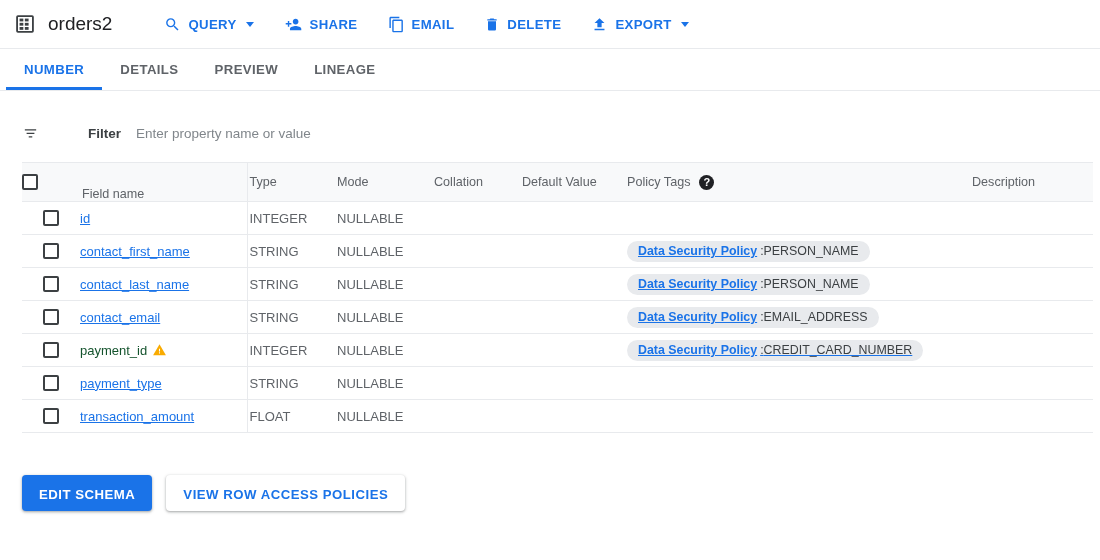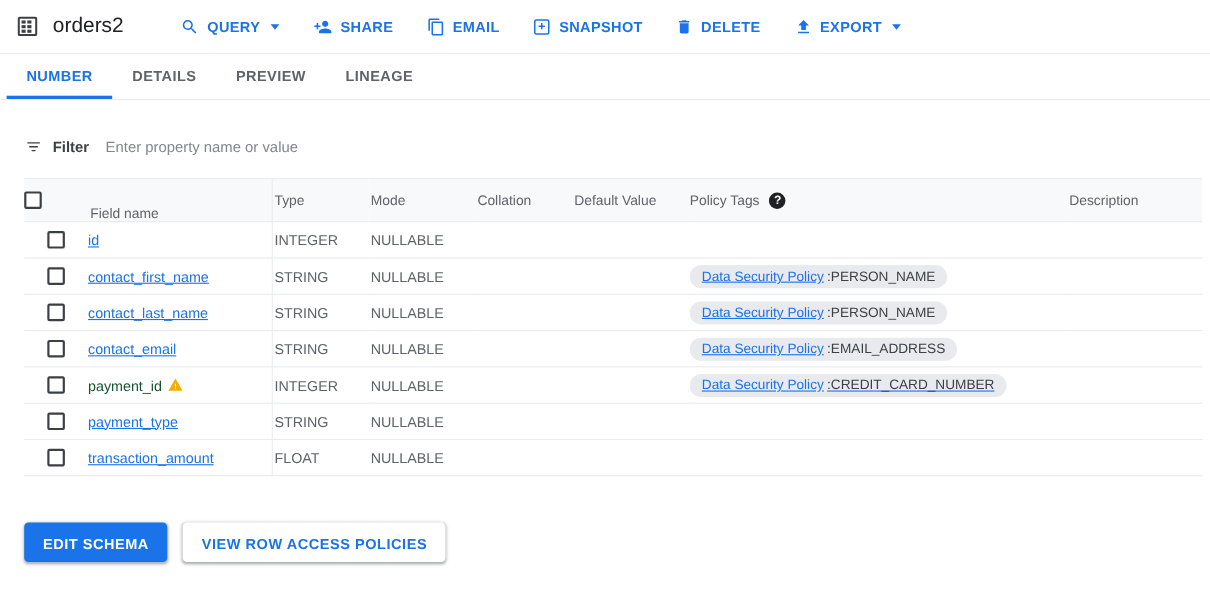--- a/index.html
+++ b/index.html
@@ -98,20 +98,21 @@
     align-items: center;
     height: 34px;
     margin: 25px 0 0 22px;
     gap: 9px;
   }
   .filter-icon { display: flex; align-items: center; }
   .filter-label {
     font-size: 13.5px;
     font-weight: 700;
     color: #3c4043;
+    margin-left: 40px;
   }
   .filter-input {
     border: none;
     outline: none;
     background: transparent;
     font-family: "Liberation Sans", sans-serif;
     font-size: 13.5px;
     color: #3c4043;
     width: 420px;
     margin-left: 6px;
@@ -209,21 +210,21 @@
     height: 21px;
     padding: 0 11px;
     font-size: 12.4px;
     color: #3c4043;
     max-width: 100%;
     cursor: pointer;
   }
   .chip .pol {
     color: #1a73e8;
     text-decoration: underline;
-    font-weight: 400;
+    font-weight: 700;
     margin-right: 3px;
   }
   .chip .val { color: #3c4043; }
   .chip.fullunder .val { text-decoration: underline; text-decoration-color:#1a73e8; }
   .chip.fullunder .sep { text-decoration: underline; text-decoration-color:#1a73e8; }
 
   
   .btn-row {
     display: flex;
     align-items: center;
@@ -292,29 +293,20 @@
 
   <button class="tbtn">
     <span>
       <svg width="17" height="17" viewBox="0 0 24 24">
           <path fill="#1a73e8" d="M16 1H4c-1.1 0-2 .9-2 2v14h2V3h12V1zm3 4H8c-1.1 0-2 .9-2 2v14c0 1.1.9 2 2 2h11c1.1 0 2-.9 2-2V7c0-1.1-.9-2-2-2zm0 16H8V7h11v14z"></path>
         </svg>
     </span>
     <span>EMAIL</span>
   </button>
 
-  <button class="tbtn">
-    <span>
-      <svg width="17" height="17" viewBox="0 0 24 24">
-        <rect x="3" y="3" width="18" height="18" rx="2" fill="none" stroke="#1a73e8" stroke-width="2"></rect>
-        <path fill="#1a73e8" d="M11 7h2v3h3v2h-3v3h-2v-3H8v-2h3V7z"></path>
-      </svg>
-    </span>
-    <span>SNAPSHOT</span>
-  </button>
 
   <button class="tbtn">
     <span>
       <svg width="16" height="17" viewBox="0 0 24 24">
           <path fill="#1a73e8" d="M6 19c0 1.1.9 2 2 2h8c1.1 0 2-.9 2-2V7H6v12zM19 4h-3.5l-1-1h-5l-1 1H5v2h14V4z"></path>
         </svg>
     </span>
     <span>DELETE</span>
   </button>
 

